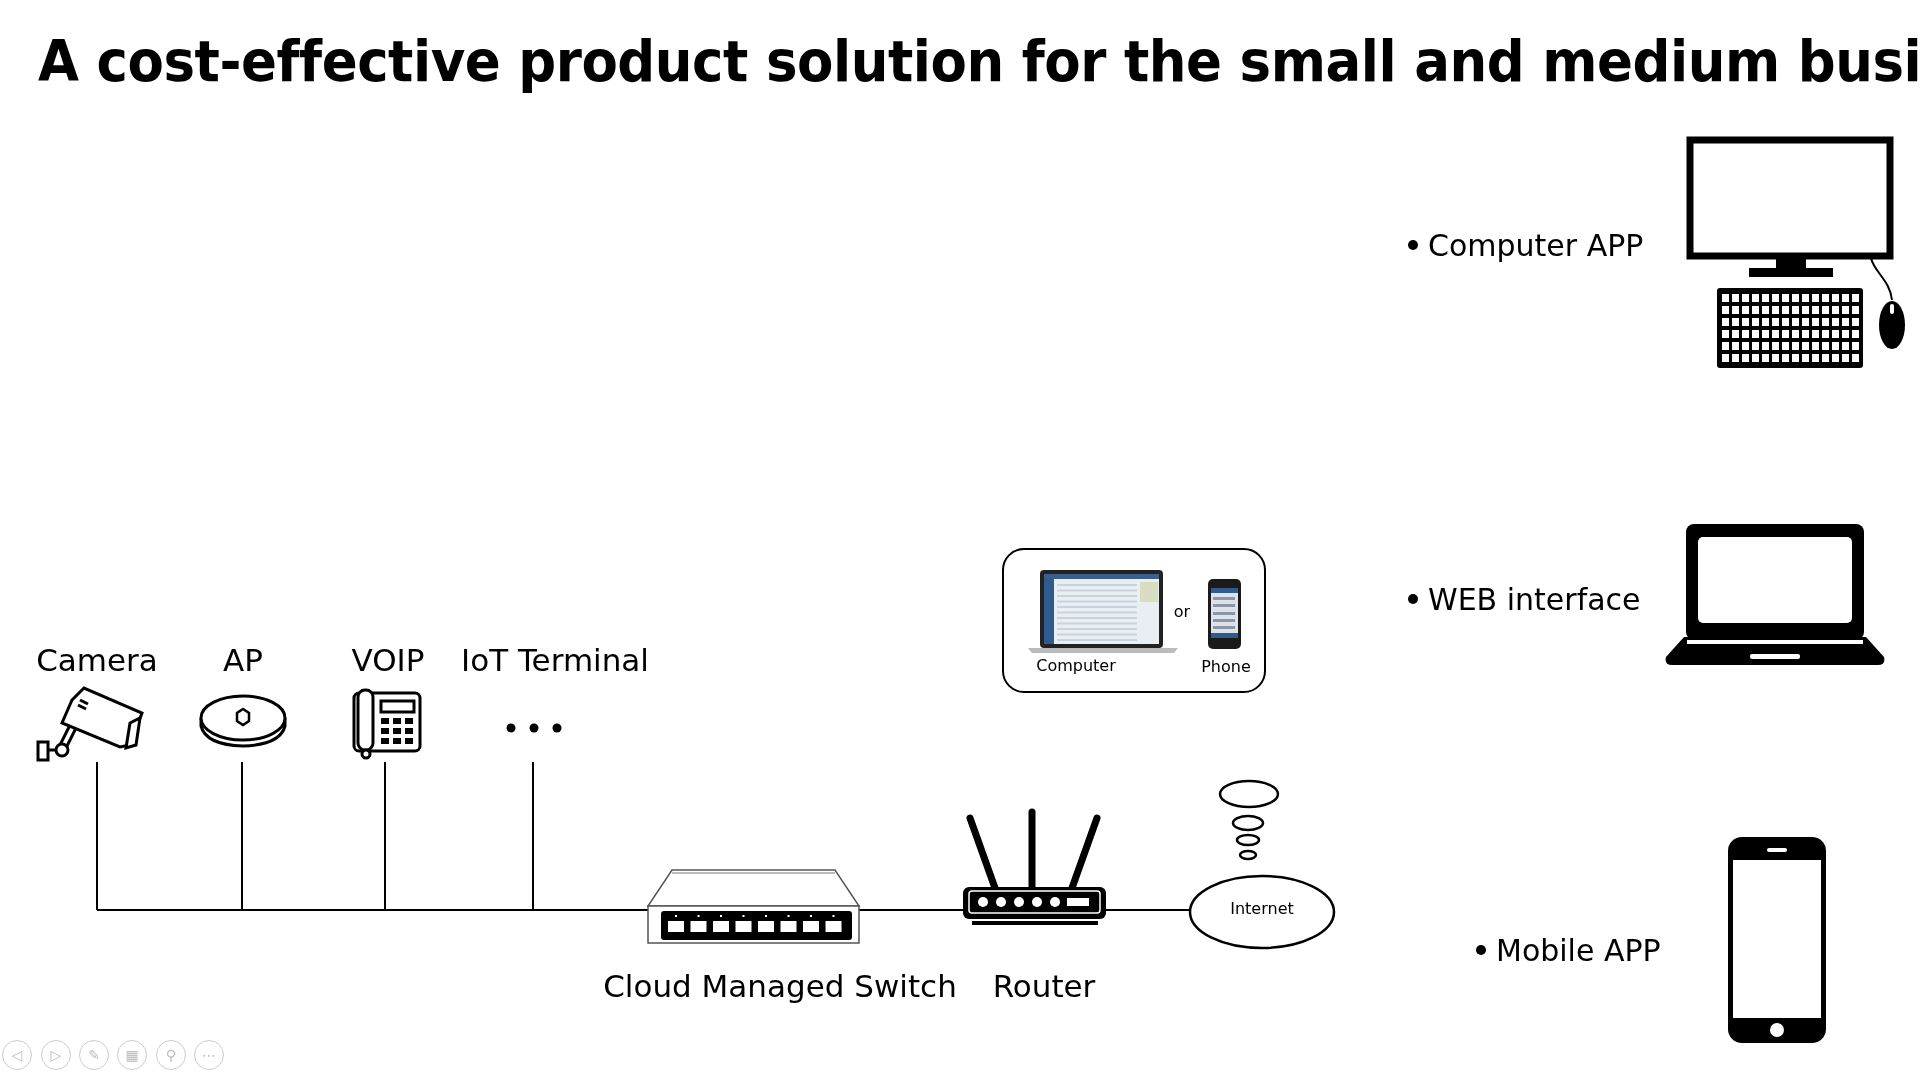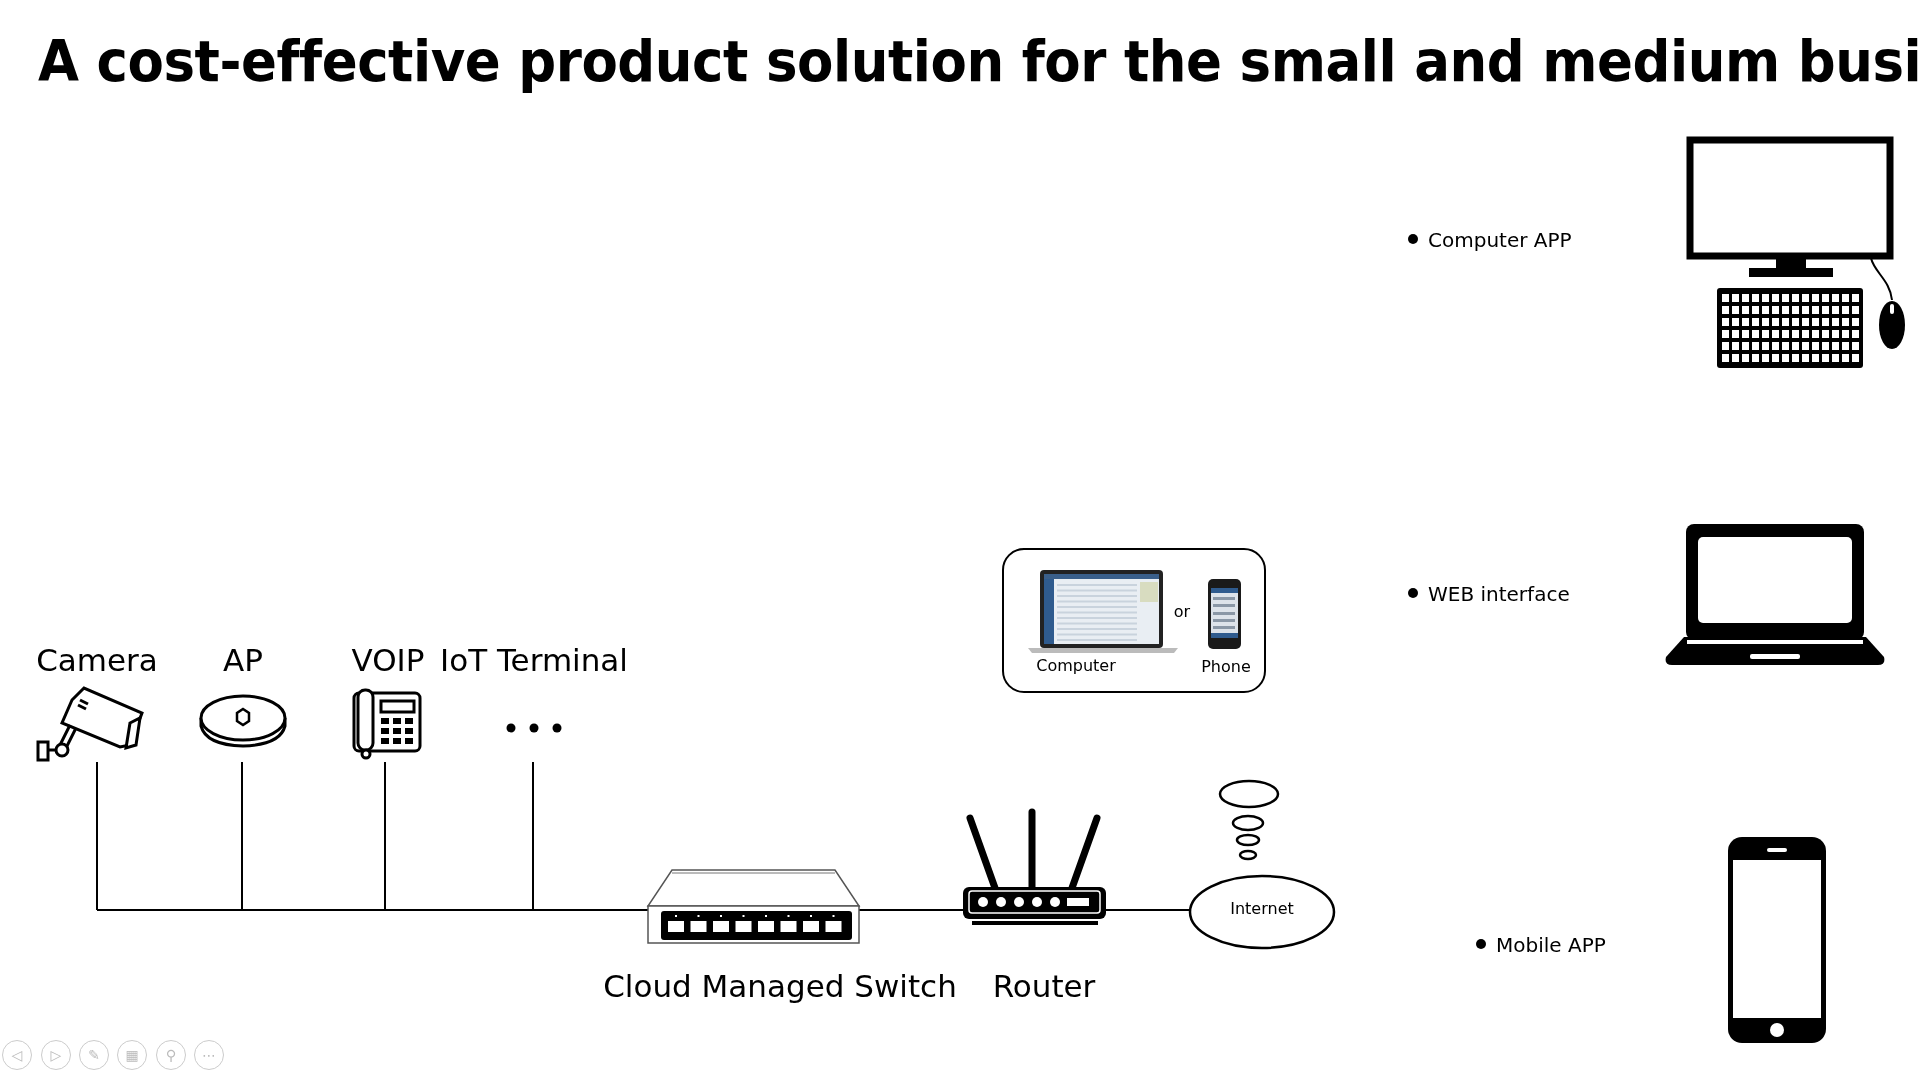--- a/index.html
+++ b/index.html
@@ -1,20 +1,20 @@
 <!DOCTYPE html>
 <html><head>
 <meta charset="utf-8">
 <style>
   html,body{margin:0;padding:0;background:#fff;}
   body{width:1920px;height:1080px;position:relative;overflow:hidden;font-family:"Liberation Sans","DejaVu Sans",sans-serif;color:#000;}
   .title{position:absolute;left:38px;top:28px;width:1880px;font-size:57px;font-weight:bold;letter-spacing:-0.5px;white-space:nowrap;font-family:"DejaVu Sans",sans-serif;transform:scaleX(0.93);transform-origin:left top;}
   .lbl{position:absolute;font-size:31px;white-space:nowrap;transform:translateX(-50%);font-family:"DejaVu Sans",sans-serif;transform-origin:center;}
   .lbl.sm{font-size:16px;}
-  .bullet{position:absolute;font-size:20px;white-space:nowrap;font-family:"DejaVu Sans",sans-serif;}
+  .bullet{position:absolute;font-size:30px;white-space:nowrap;font-family:"DejaVu Sans",sans-serif;}
   .bullet .dot{display:inline-block;width:10px;height:10px;border-radius:50%;background:#000;margin-right:10px;vertical-align:middle;position:relative;top:-3px;}
   svg.diagram{position:absolute;left:0;top:0;}
   .mgmt-box{position:absolute;left:1002px;top:548px;width:264px;height:145px;border:2px solid #000;border-radius:22px;box-sizing:border-box;}
   .ctrl{position:absolute;top:1040px;width:30px;height:30px;border:1.5px solid #ccc;border-radius:50%;box-sizing:border-box;color:#bbb;font-size:14px;display:flex;align-items:center;justify-content:center;font-family:"DejaVu Sans",sans-serif;}
 </style>
 </head>
 <body>
 
 <div class="title">A cost-effective product solution for the small and medium business</div>
 
@@ -264,21 +264,21 @@
     <rect x="1728" y="837" width="98" height="206" rx="14" fill="#000"></rect>
     <rect x="1733" y="860" width="88" height="158" fill="#fff"></rect>
     <rect x="1767" y="848" width="20" height="4" rx="2" fill="#fff"></rect>
     <circle cx="1777" cy="1030" r="7" fill="#fff"></circle>
   </g>
 </svg>
 
 <div class="lbl" style="left:97px;top:642px;">Camera</div>
 <div class="lbl" style="left:243px;top:642px;">AP</div>
 <div class="lbl" style="left:388px;top:642px;">VOIP</div>
-<div class="lbl" style="left:534px;top:642px;">IoT Terminal</div>
+<div class="lbl" style="left:555px;top:642px;">IoT Terminal</div>
 
 <div class="lbl" style="left:780px;top:968px;">Cloud Managed Switch</div>
 <div class="lbl" style="left:1044px;top:968px;">Router</div>
 <div class="lbl sm" style="left:1262px;top:899px;">Internet</div>
 
 <div class="mgmt-box"></div>
 <div class="lbl sm" style="left:1076px;top:656px;">Computer</div>
 <div class="lbl sm" style="left:1182px;top:602px;">or</div>
 <div class="lbl sm" style="left:1226px;top:657px;">Phone</div>
 

